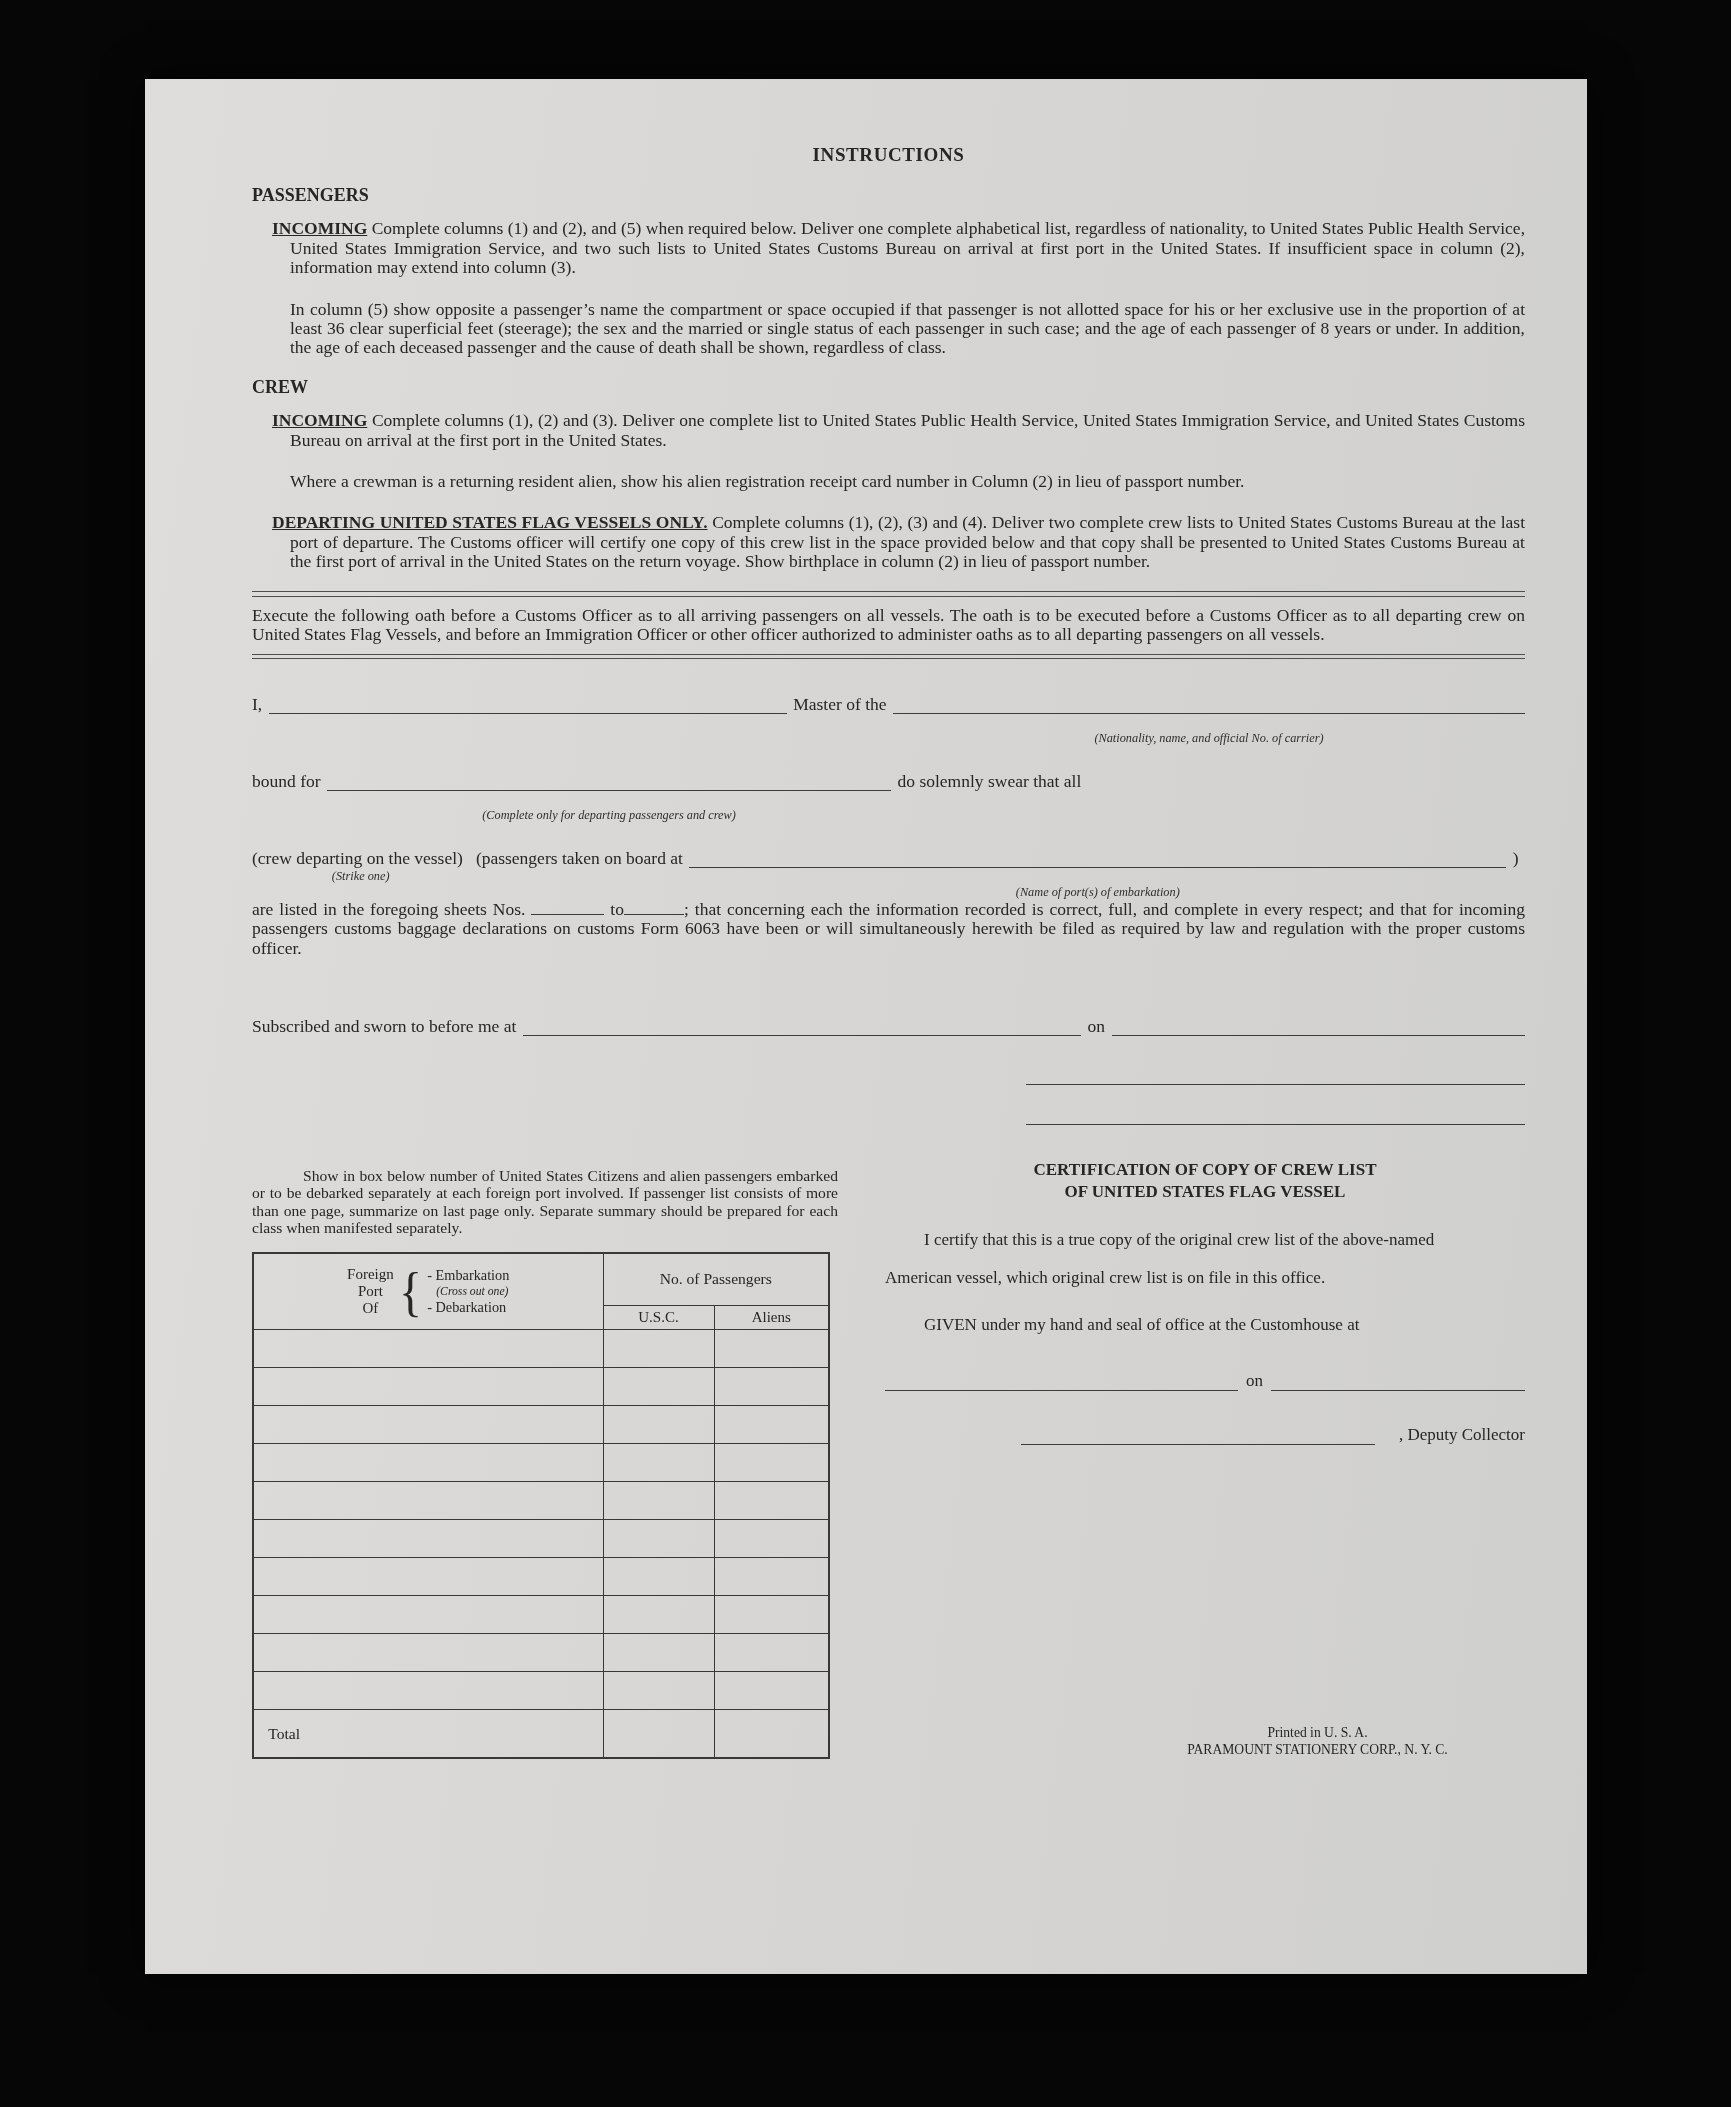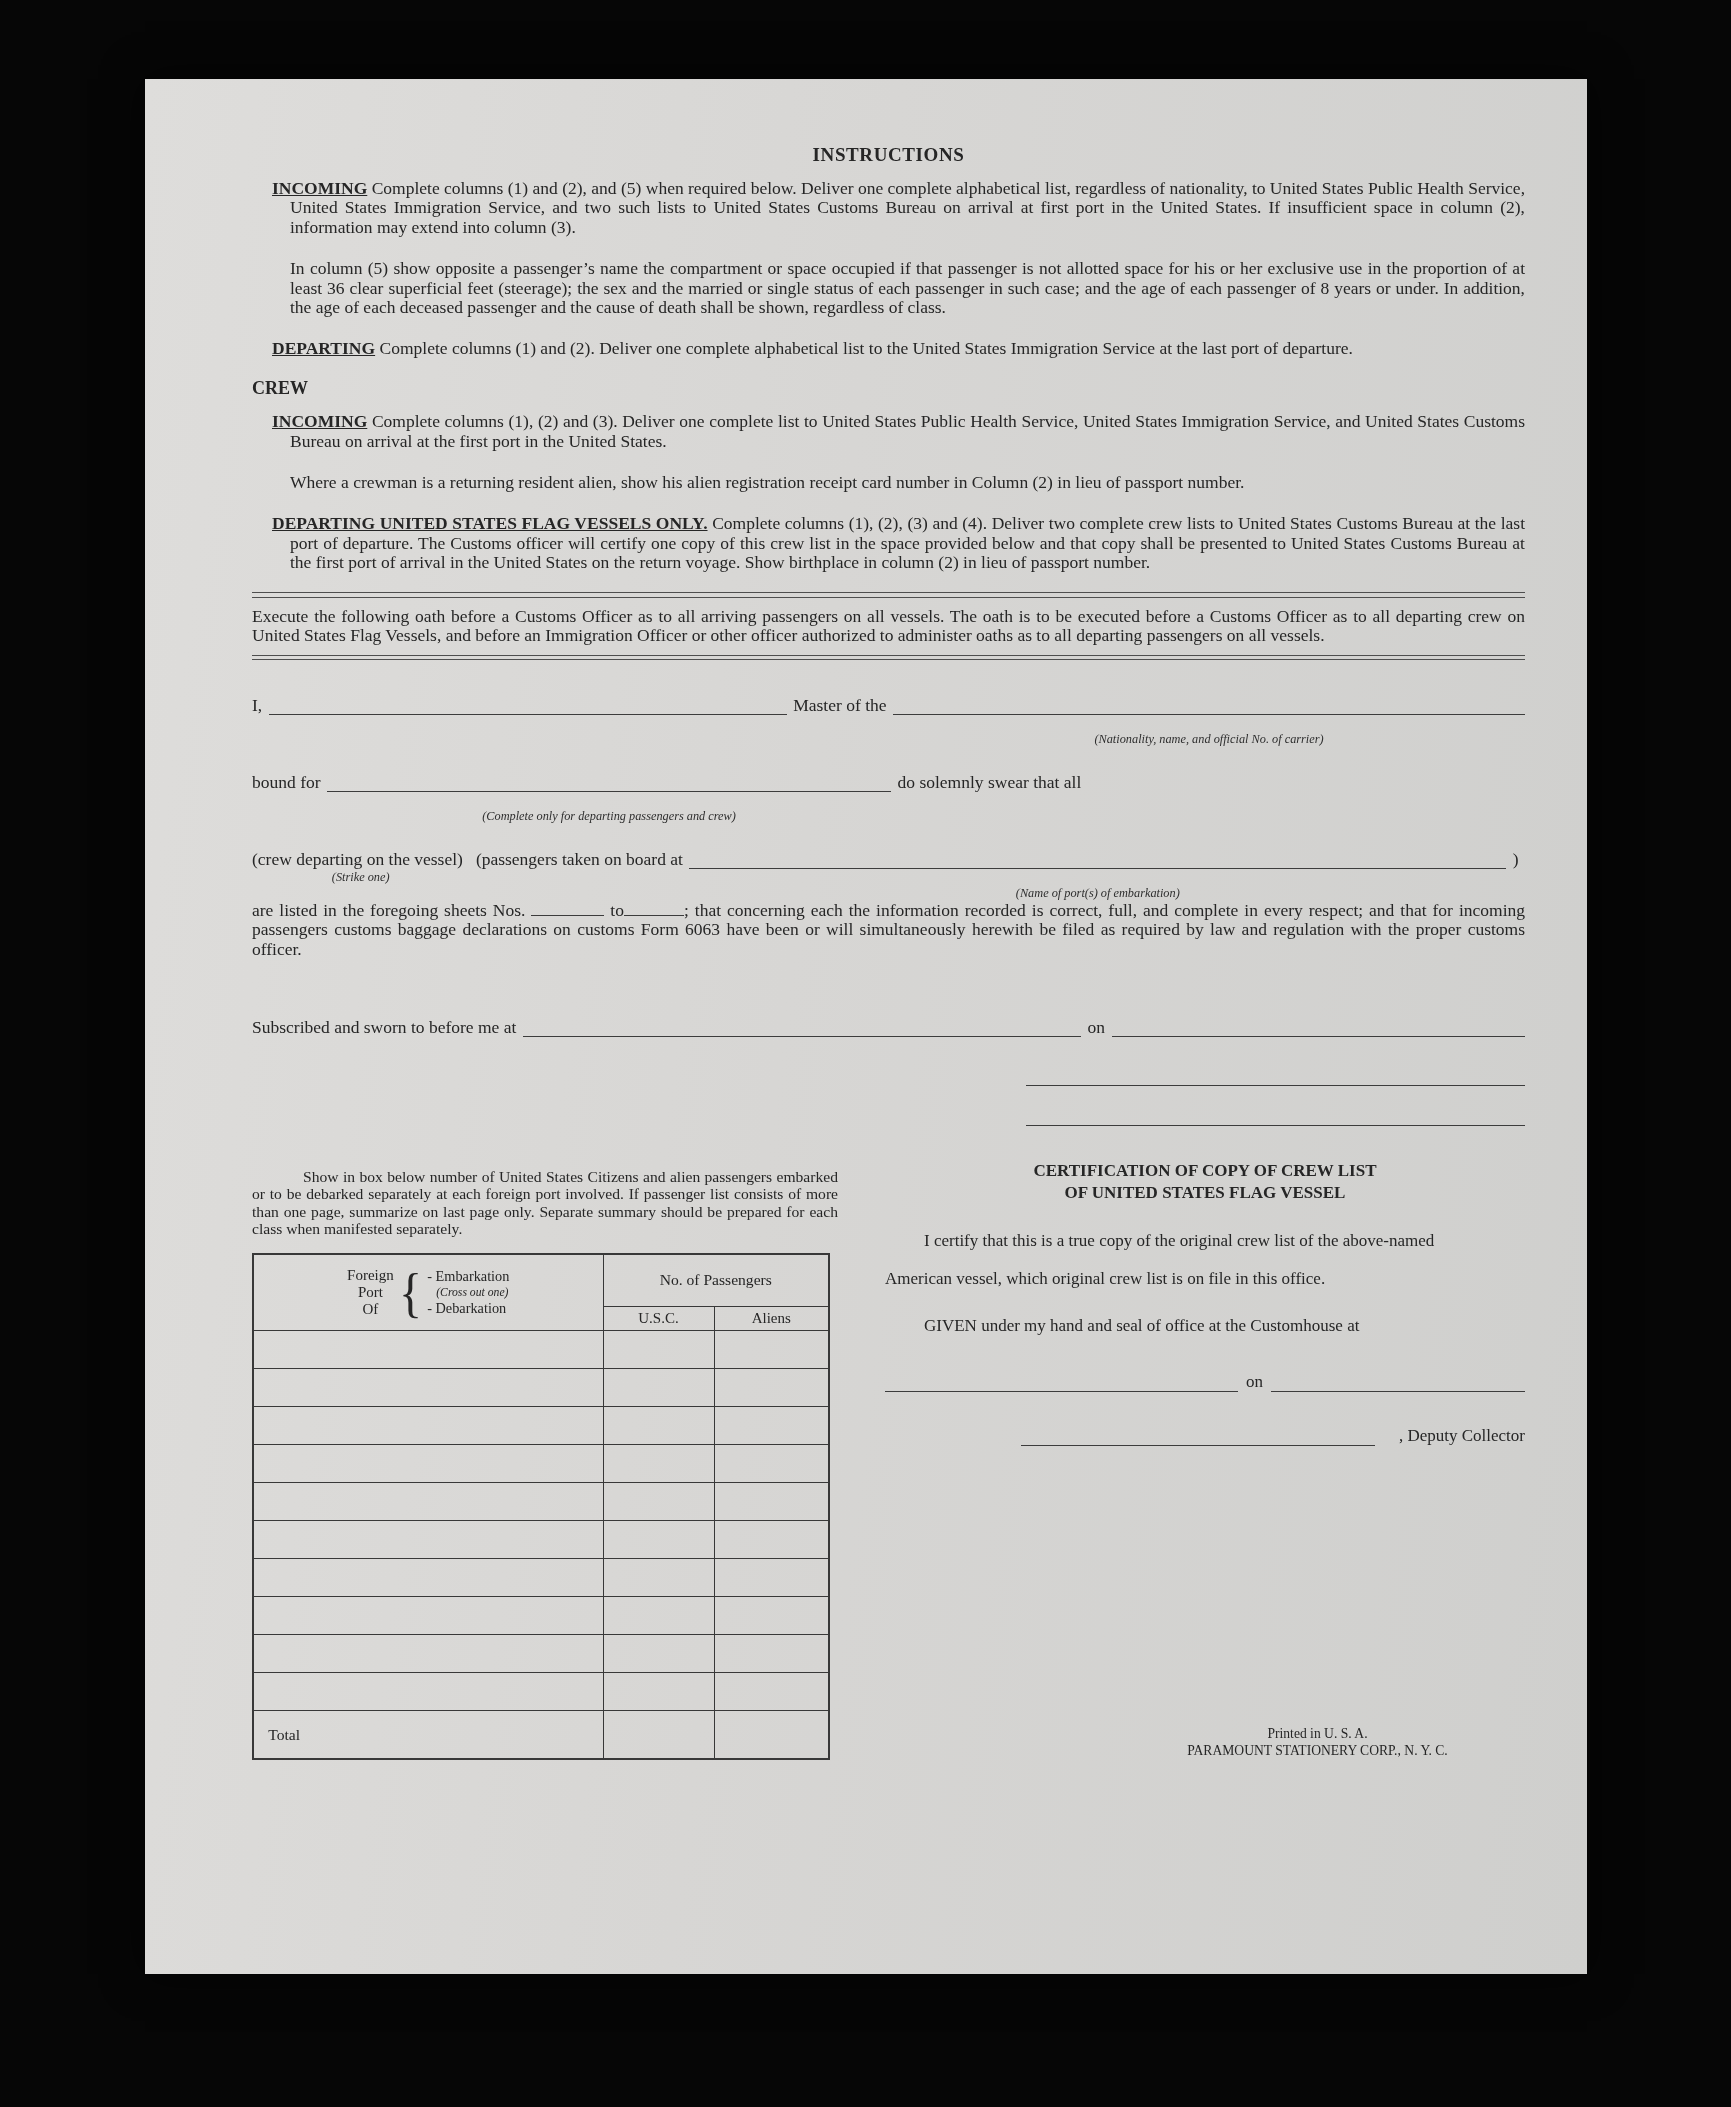--- a/index.html
+++ b/index.html
@@ -102,26 +102,26 @@
 </head>
 <body>
 
 <div class="speck" style="left:1533px; top:98px;"></div>
 
 <div class="paper">
   <div class="content">
 
     <div class="doc-title">INSTRUCTIONS</div>
 
+    <div class="sec-heading">PASSENGERS</div>
 
     <p class="para"><span class="lead">INCOMING</span> <span>Complete columns (1) and (2), and (5) when required below.  Deliver one complete alphabetical list, regardless of nationality, to United States Public Health Service, United States Immigration Service, and two such lists to United States Customs Bureau on arrival at first port in the United States.  If insufficient space in column (2), information may extend into column (3).</span></p>
 
     <p class="para plain"><span>In column (5) show opposite a passenger’s name the compartment or space occupied if that passenger is not allotted space for his or her exclusive use in the proportion of at least 36 clear superficial feet (steerage); the sex and the married or single status of each passenger in such case; and the age of each passenger of 8 years or under.  In addition, the age of each deceased passenger and the cause of death shall be shown, regardless of class.</span></p>
 
-    <p class="para gap"><span class="lead">DEPARTING</span> <span>Complete columns (1) and (2).  Deliver one complete alphabetical list to the United States Immigration Service at the last port of departure.</span></p>
 
     <div class="sec-heading">CREW</div>
 
     <p class="para"><span class="lead">INCOMING</span> <span>Complete columns (1), (2) and (3).  Deliver one complete list to United States Public Health Service, United States Immigration Service, and United States Customs Bureau on arrival at the first port in the United States.</span></p>
 
     <p class="para plain"><span>Where a crewman is a returning resident alien, show his alien registration receipt card number in Column (2) in lieu of passport number.</span></p>
 
     <p class="para gap"><span class="lead">DEPARTING UNITED STATES FLAG VESSELS ONLY.</span> <span>Complete columns (1), (2), (3) and (4).  Deliver two complete crew lists to United States Customs Bureau at the last port of departure.  The Customs officer will certify one copy of this crew list in the space provided below and that copy shall be presented to United States Customs Bureau at the first port of arrival in the United States on the return voyage.  Show birthplace in column (2) in lieu of passport number.</span></p>
 
     <div class="dbl-rule"></div>

